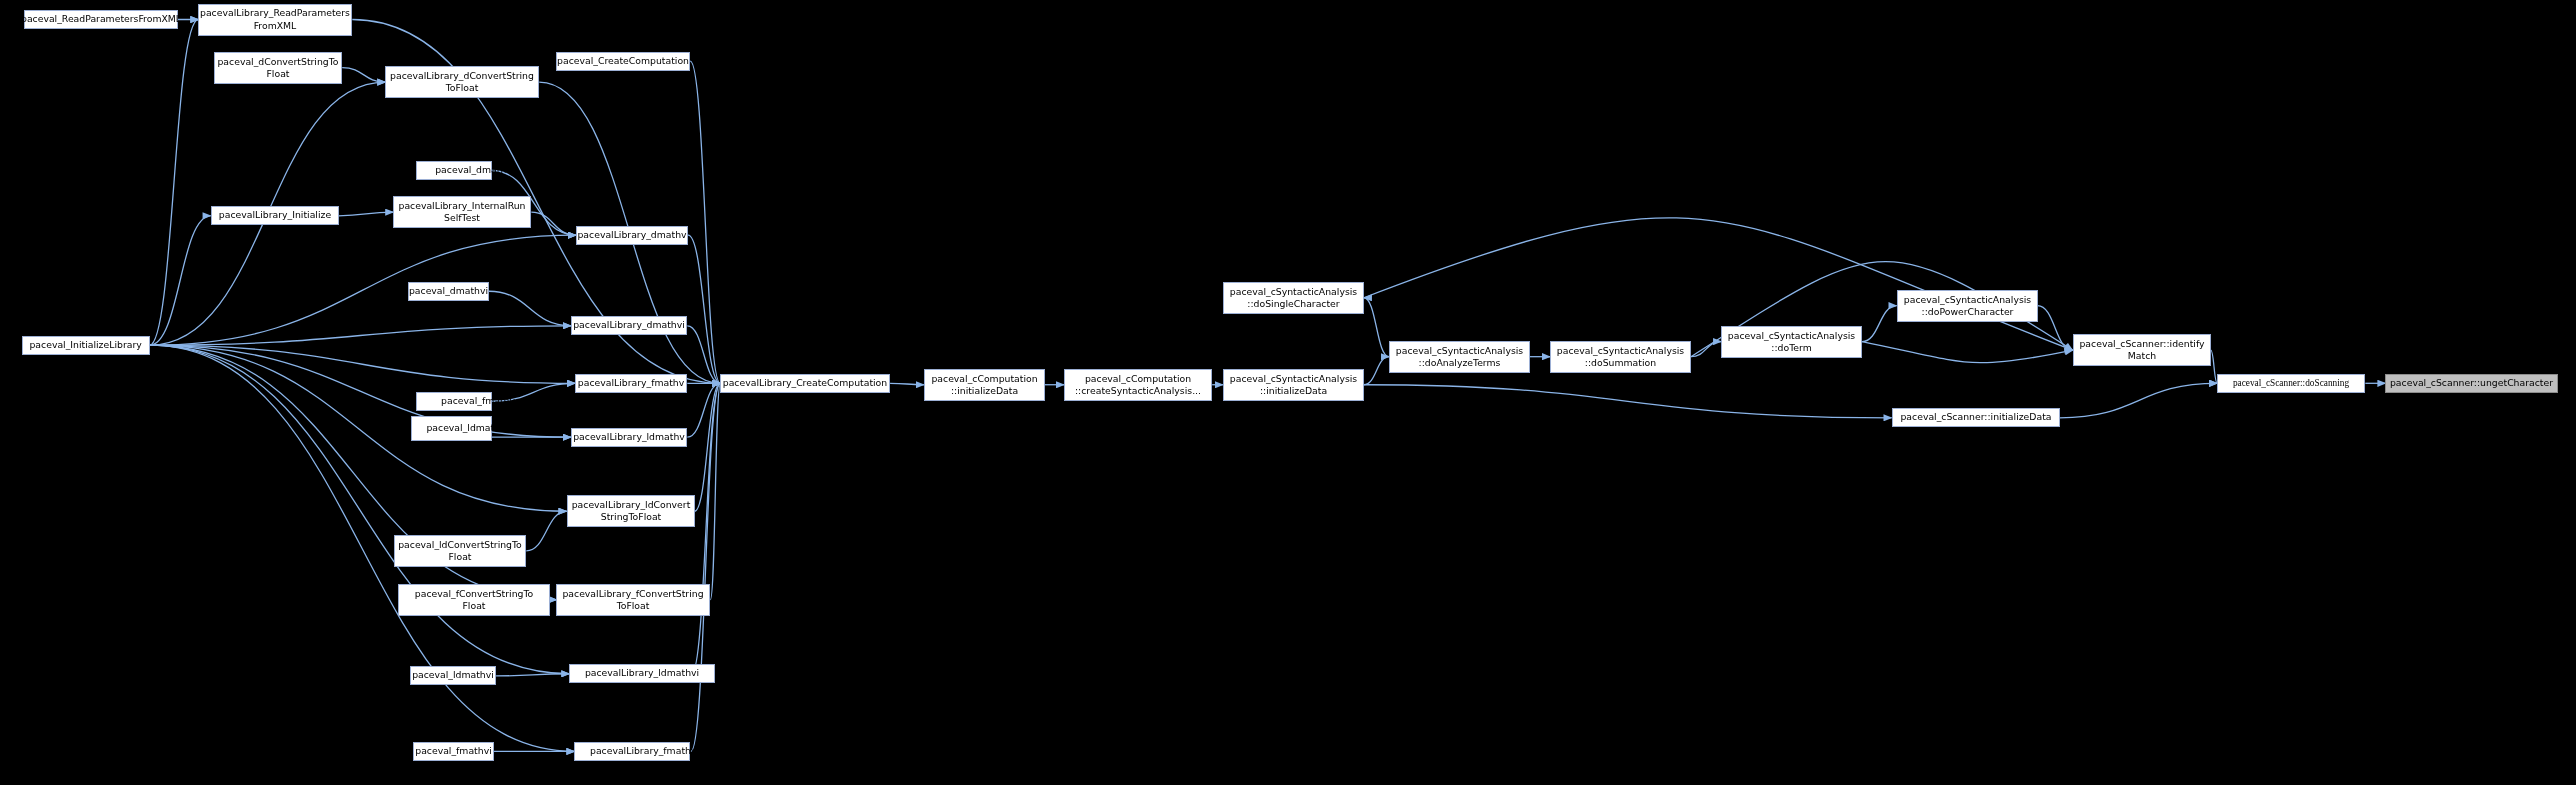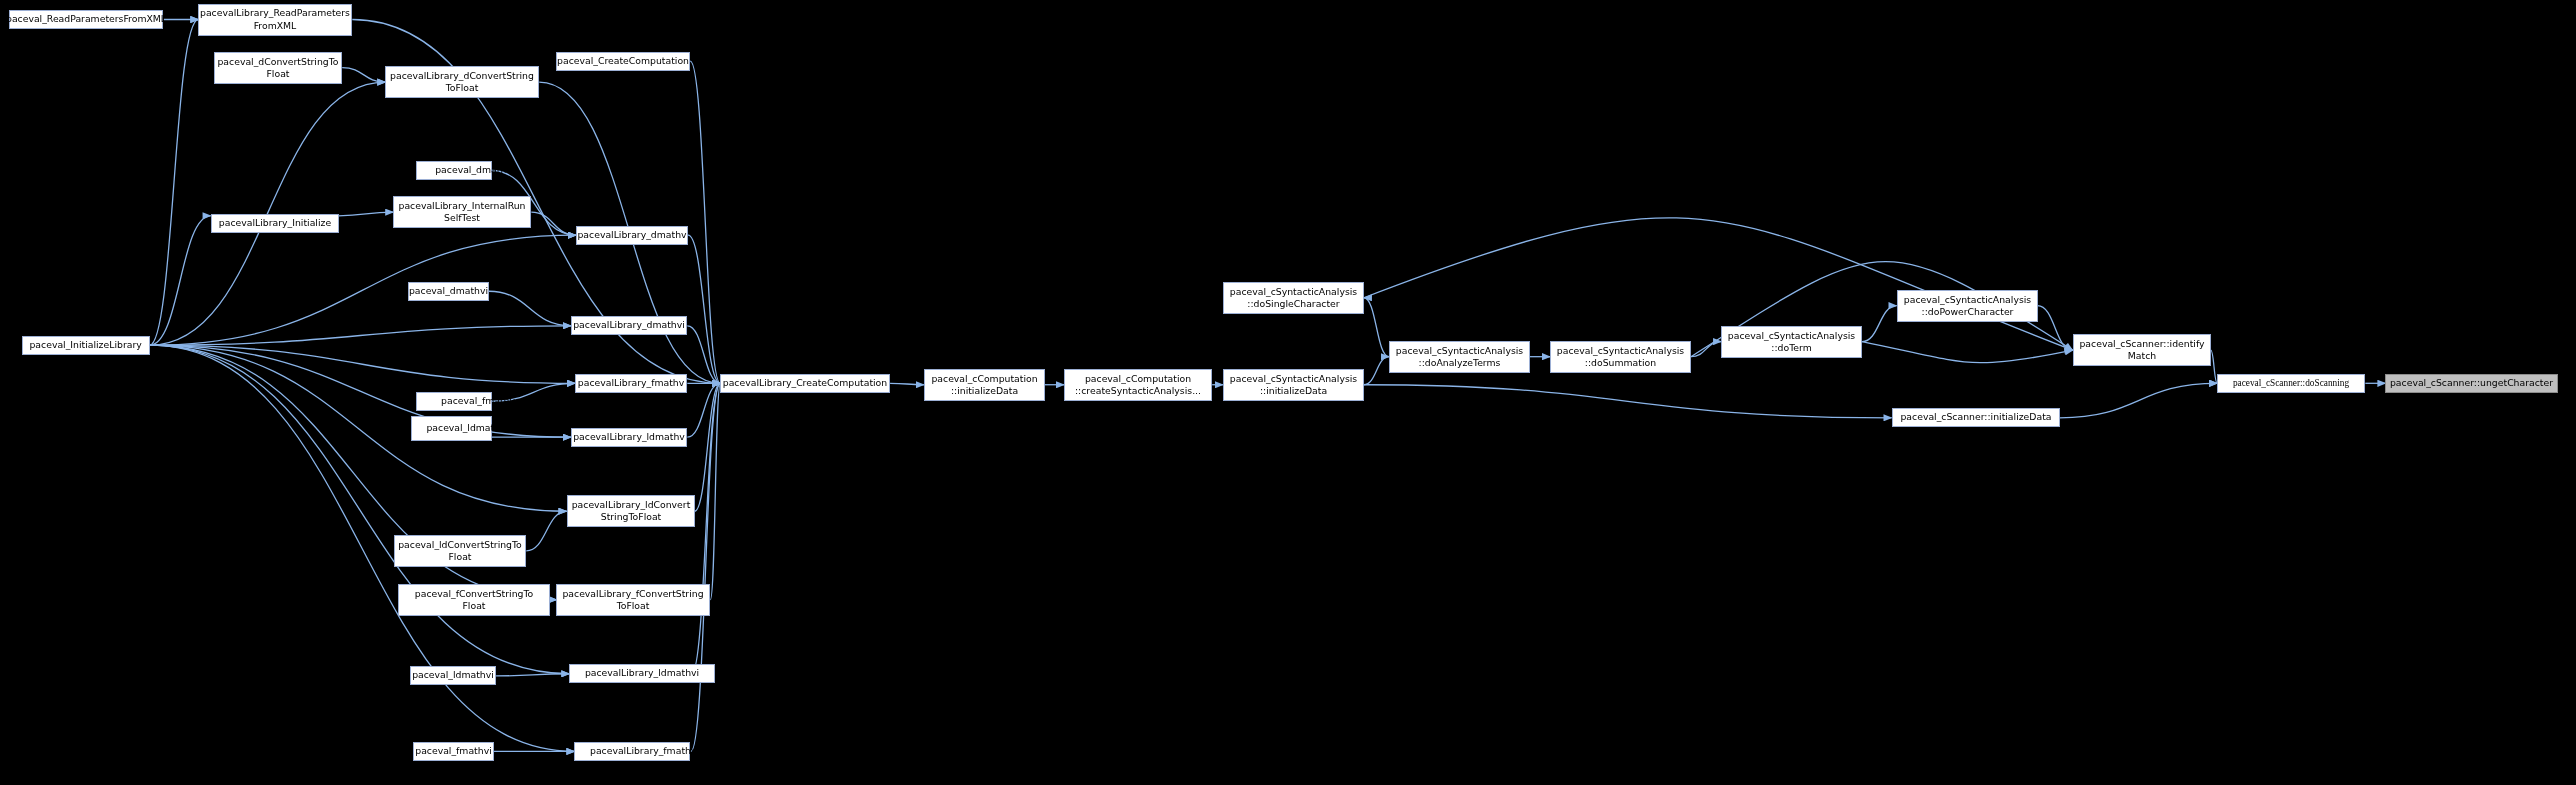--- a/index.html
+++ b/index.html
@@ -106,42 +106,42 @@
       <path d="M 2352 496 C 2373 496, 2373 475, 2394 475" class="edge" marker-end="url(#arrowhead)"></path>
       <path d="M 2590 475 C 2614 475, 2614 425, 2638 425" class="edge" marker-end="url(#arrowhead)"></path>
       <path d="M 2834 425 C 2858.5 425, 2858.5 487, 2883 487" class="edge" marker-end="url(#arrowhead)"></path>
       <path d="M 2590 475 C 2736.5 505, 2736.5 517, 2883 487" class="edge" marker-end="url(#arrowhead)"></path>
       <path d="M 1897 414 C 2390 224, 2390 297, 2883 487" class="edge" marker-end="url(#arrowhead)"></path>
       <path d="M 2352 496 C 2617.5 326, 2617.5 317, 2883 487" class="edge" marker-end="url(#arrowhead)"></path>
       <path d="M 3075 487 C 3079.5 487, 3079.5 533, 3084 533" class="edge" marker-end="url(#arrowhead)"></path>
       <path d="M 2865 581 C 2974.5 581, 2974.5 533, 3084 533" class="edge" marker-end="url(#arrowhead)"></path>
       <path d="M 3290 533 C 3304 533, 3304 533, 3318 533" class="edge" marker-end="url(#arrowhead)"></path>
     </svg>
-<div class="node" title="paceval_ReadParametersFromXML" style="left: 9px; top: 10px; width: 154px; height: 18.7px;">
+<div class="node" title="paceval_ReadParametersFromXML" style="left: 24px; top: 10px; width: 154px; height: 18.7px;">
       <div class="nl">paceval_ReadParametersFromXML</div>
     </div>
     <div class="node" title="pacevalLibrary_ReadParametersFromXML" style="left: 198px; top: 3.6px; width: 154px; height: 32px;">
       <div class="nl">pacevalLibrary_ReadParameters</div>
       <div class="nl">FromXML</div>
     </div>
     <div class="node" title="paceval_dConvertStringToFloat" style="left: 214px; top: 52px; width: 128px; height: 32px;">
       <div class="nl">paceval_dConvertStringTo</div>
       <div class="nl">Float</div>
     </div>
     <div class="node" title="pacevalLibrary_dConvertStringToFloat" style="left: 385px; top: 66px; width: 154px; height: 32px;">
       <div class="nl">pacevalLibrary_dConvertString</div>
       <div class="nl">ToFloat</div>
     </div>
     <div class="node" title="paceval_CreateComputation" style="left: 556px; top: 52px; width: 134px; height: 18.7px;">
       <div class="nl">paceval_CreateComputation</div>
     </div>
     <div class="node" title="paceval_dmathv" style="left: 416px; top: 161px; width: 76px; height: 18.7px; padding-left: 39px;">
       <div class="nl">paceval_dmathv</div>
     </div>
-    <div class="node" title="pacevalLibrary_Initialize" style="left: 211px; top: 206px; width: 128px; height: 18.7px; margin-top: 8px;">
+    <div class="node" title="pacevalLibrary_Initialize" style="left: 211px; top: 206px; width: 128px; height: 18.7px;">
       <div class="nl">pacevalLibrary_Initialize</div>
     </div>
     <div class="node" title="pacevalLibrary_InternalRunSelfTest" style="left: 393px; top: 196px; width: 138px; height: 32px;">
       <div class="nl">pacevalLibrary_InternalRun</div>
       <div class="nl">SelfTest</div>
     </div>
     <div class="node" title="pacevalLibrary_dmathv" style="left: 576px; top: 226px; width: 112px; height: 18.7px;">
       <div class="nl">pacevalLibrary_dmathv</div>
     </div>
     <div class="node" title="paceval_dmathvi" style="left: 408px; top: 282px; width: 81px; height: 18.7px;">

